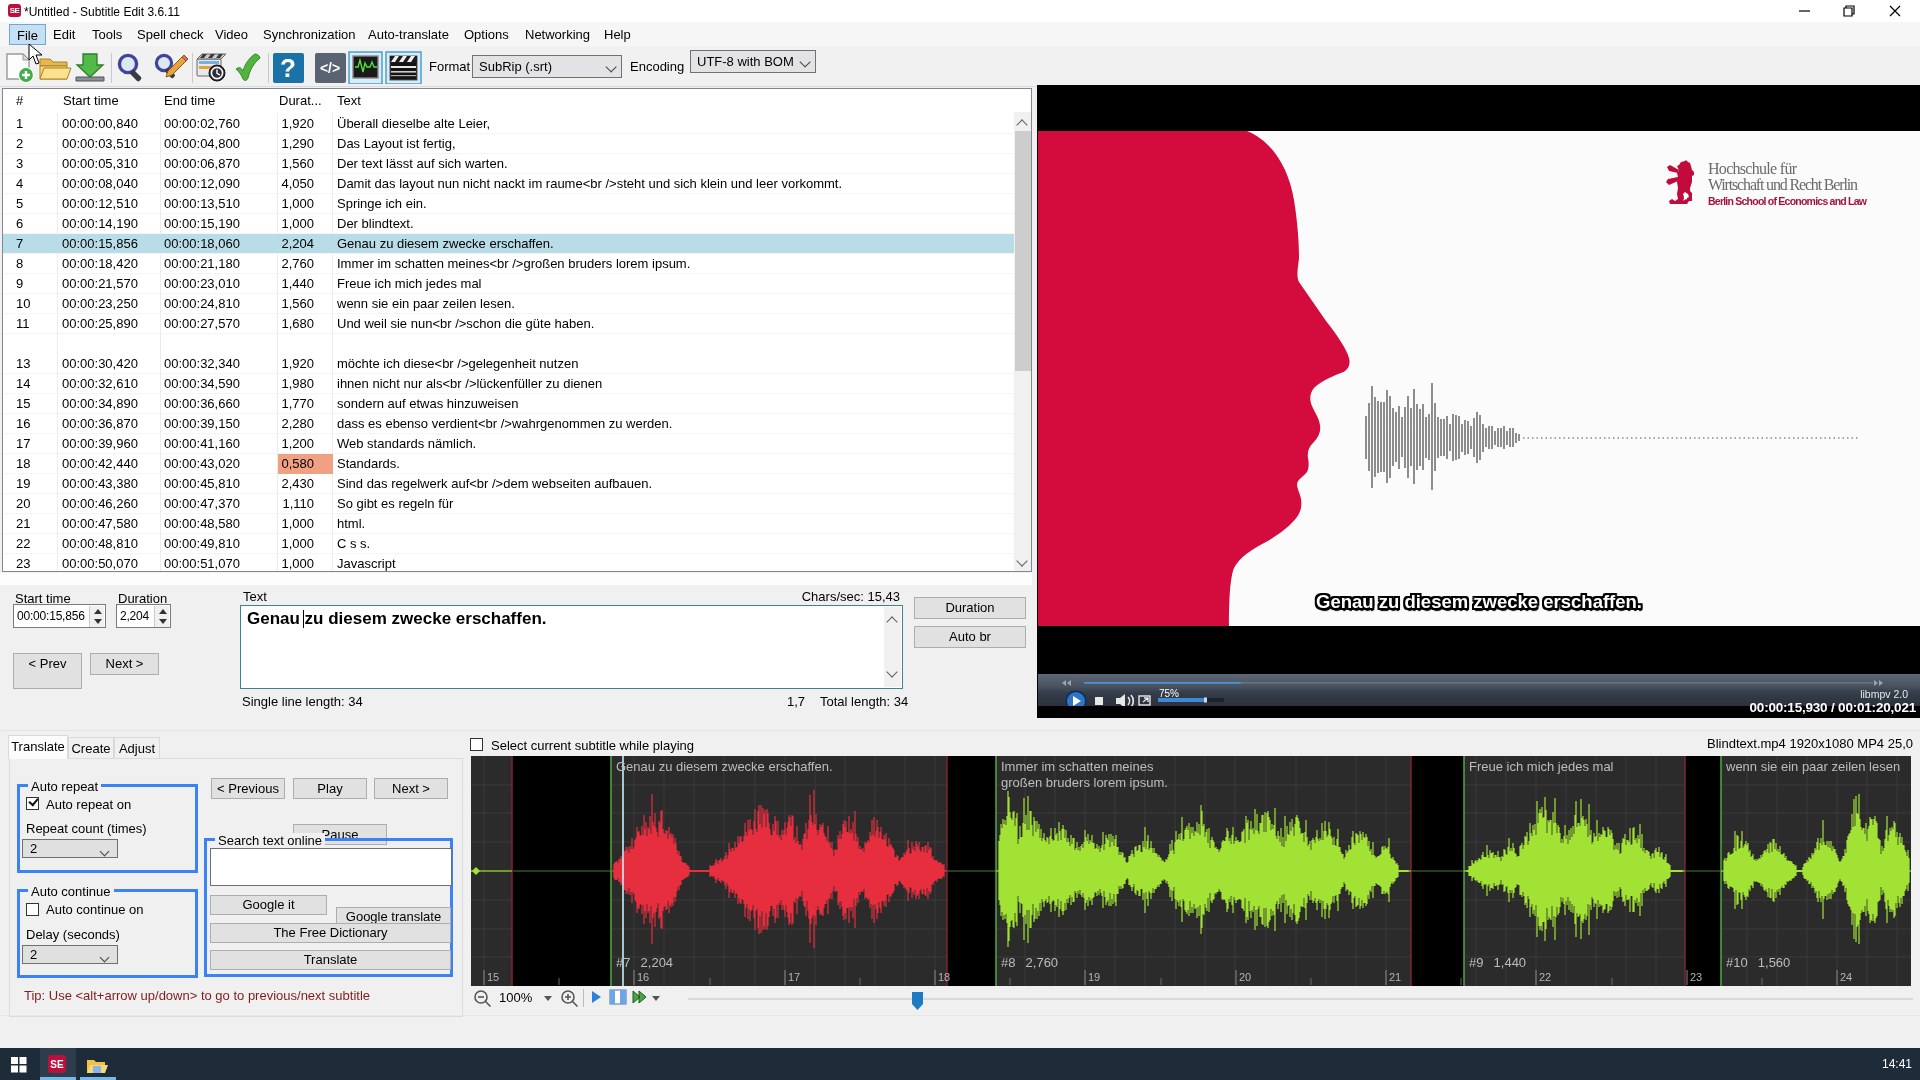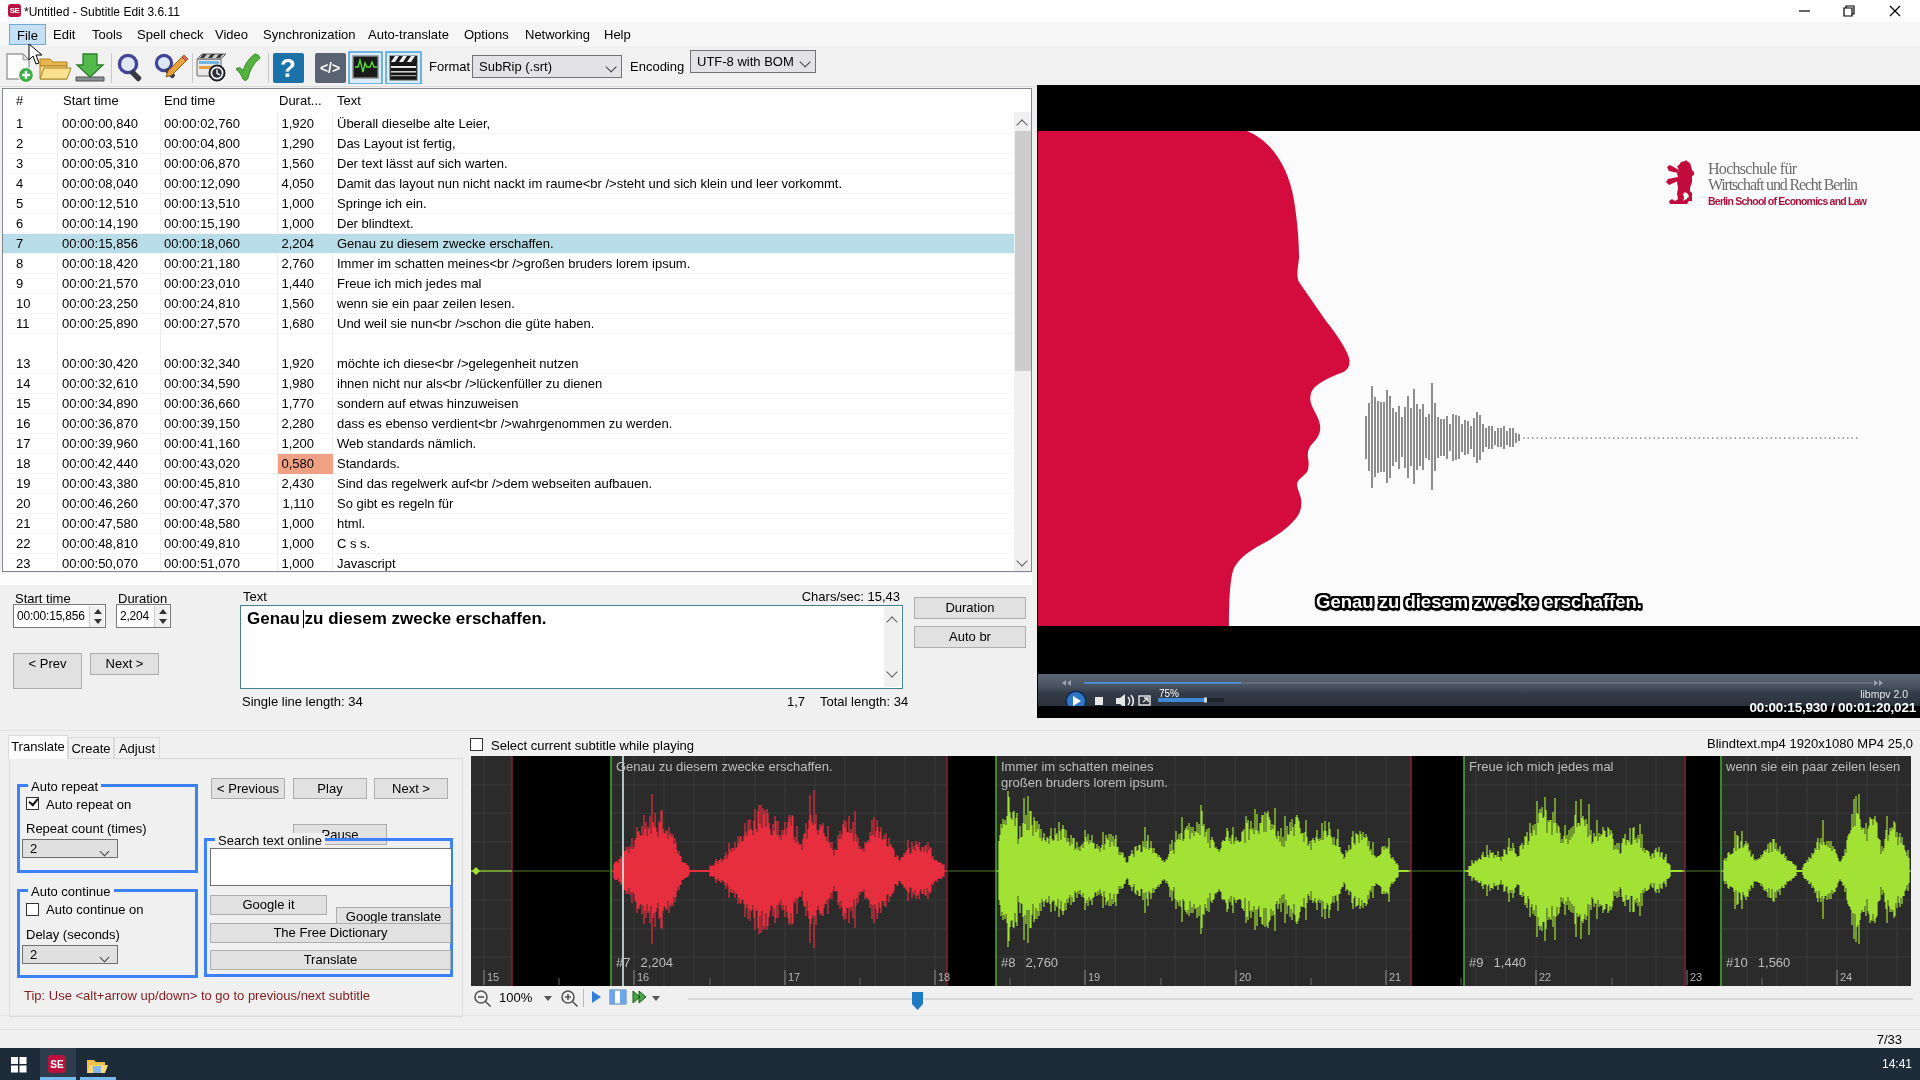--- a/index.html
+++ b/index.html
@@ -589,23 +589,20 @@
       <rect x="142" y="4" width="16" height="14" fill="#fff" stroke="#4477aa"></rect>
       <rect x="142" y="4" width="5" height="14" fill="#6ca6e8"></rect>
       <rect x="152" y="4" width="6" height="14" fill="#6ca6e8"></rect>
       <path d="M165 5l7 6-7 6zM171 5l7 6-7 6z" fill="#4aa34a" stroke="#1a5c1a" stroke-width="1"></path>
       <path d="M184 10l8 0-4 5z" fill="#555"></path>
       <rect x="220" y="12" width="1225" height="2" fill="#d9d9d9"></rect>
       <path d="M444 6h11v12l-5.5 6-5.5-6z" fill="#1f7ac4"></path>
     </svg>
   </div>
   <div style="position:absolute;left:0;top:284px;width:1920px;height:1px;background:#e6e6e6"></div>
-  <div id="statusbar">
-      <div class="lbl" style="right:18px; top:2px; left:auto;">7/33</div>
-    </div>
 </div>
 
 <div id="taskbar">
   <svg width="1920" height="32">
     <rect x="40" y="0" width="36" height="32" fill="#2d3d4c"></rect>
     <g fill="#fff">
       <rect x="11" y="9" width="7" height="7"></rect>
         <rect x="19.5" y="9" width="7" height="7"></rect>
       <rect x="11" y="17.5" width="7" height="7"></rect>
         <rect x="19.5" y="17.5" width="7" height="7"></rect>

